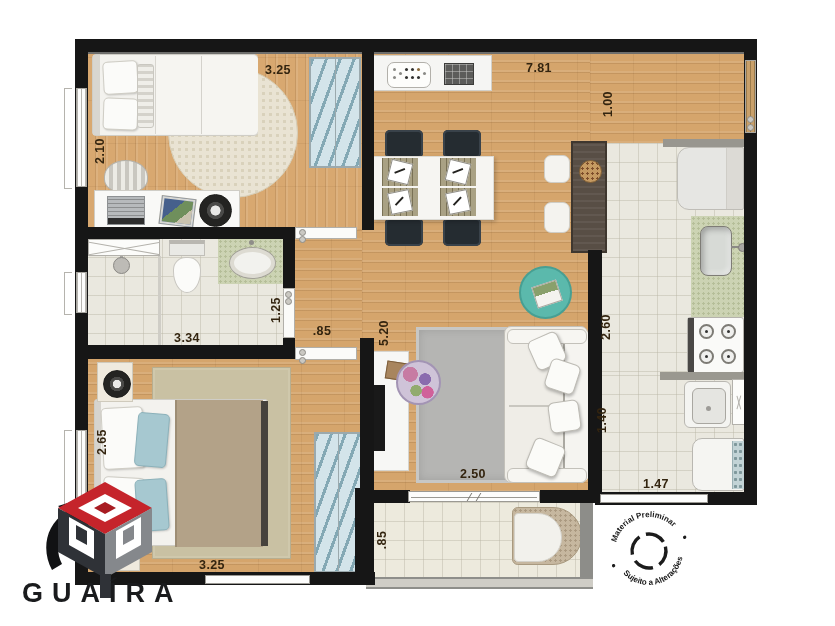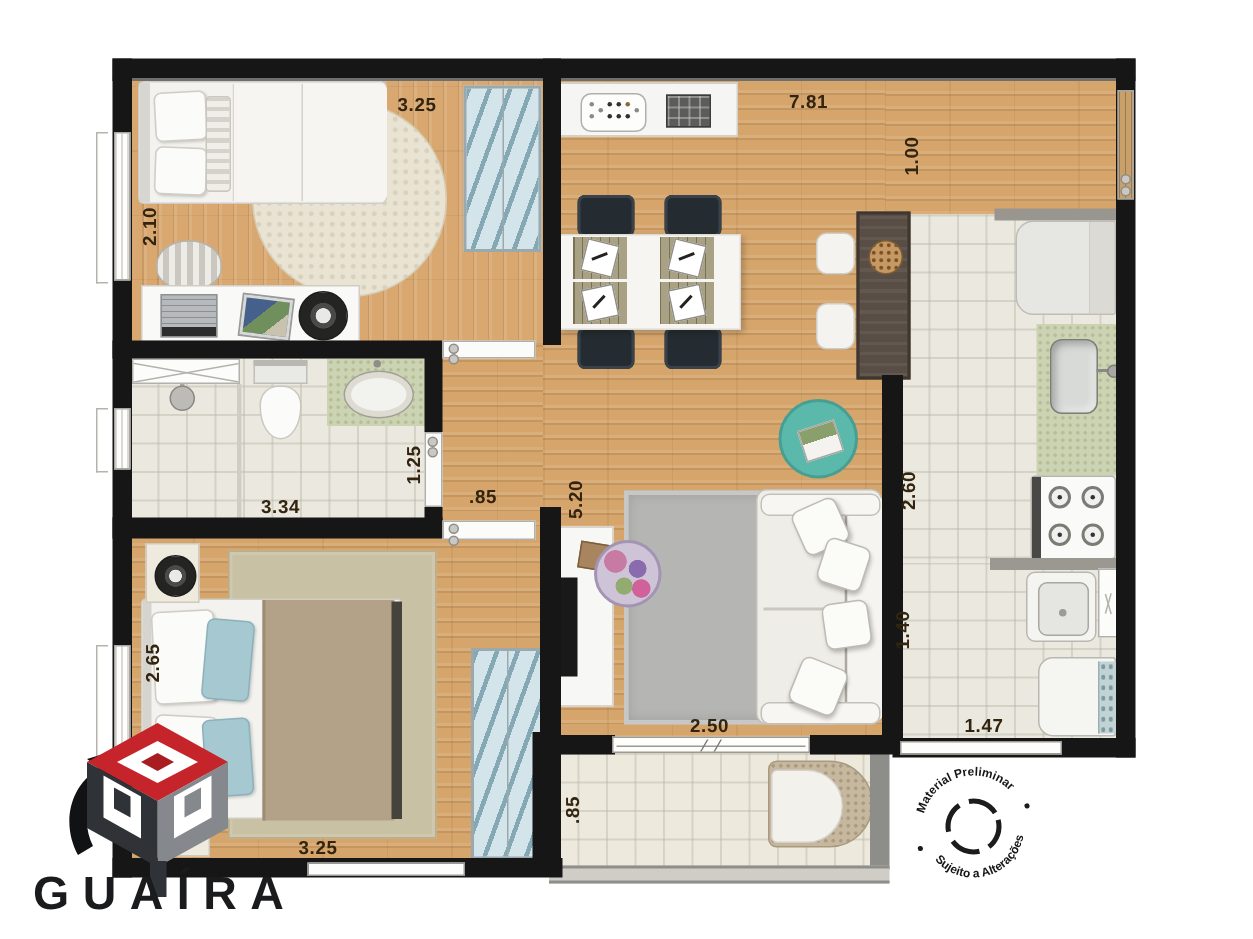--- a/index.html
+++ b/index.html
@@ -41,21 +41,21 @@
     background-image:repeating-linear-gradient(110deg, rgba(118,158,171,0.85) 0 3px, transparent 3px 13px);}
   .wardrobe b{position:absolute;left:50%;top:0;bottom:0;width:1px;background:#9ba9ad;}
   .chair{position:absolute;z-index:4;background:#252c31;border-radius:5px;box-shadow:inset 0 0 0 2px #39424a;}
   .setting{position:absolute;z-index:6;background:#a9a184;
     background-image:repeating-linear-gradient(90deg,rgba(90,82,56,0.6) 0 1px,transparent 1px 6px);}
   .plate{position:absolute;left:7px;top:3px;width:20px;height:20px;background:#fff;border:1px solid #8f8d85;transform:rotate(14deg);}
   .plate i{position:absolute;left:4px;top:8px;width:11px;height:2px;background:#23221f;transform:rotate(-35deg);display:block;}
   .sofapil{position:absolute;background:#fbfbf8;border:1px solid #bdbbb4;border-radius:6px;box-shadow:1px 2px 3px rgba(0,0,0,0.25);}
   .burner{position:absolute;width:15px;height:15px;border-radius:50%;border:2px solid #7d7b75;background:#f0f0ee;box-sizing:border-box;}
   .burner i{position:absolute;left:4px;top:4px;width:3px;height:3px;border-radius:50%;background:#333;display:block;}
-  .logo-text{position:absolute;z-index:60;font-weight:700;font-size:31px;letter-spacing:9px;color:#1a1b1d;
+  .logo-text{position:absolute;z-index:60;font-weight:700;font-size:27px;letter-spacing:9px;color:#1a1b1d;
              font-family:"Liberation Sans",sans-serif;}
   .stamp{position:absolute;z-index:60;transform:rotate(-15deg);}
 </style>
 </head>
 <body>
 
 <div class="stage">
 
   <div class="wood-v" style="left:86px;top:51px;width:279px;height:179px;"></div>
   <div class="wood-h" style="left:288px;top:230px;width:84px;height:130px;"></div>
@@ -201,21 +201,21 @@
   </div>
   <div class="furn" style="left:396px;top:360px;width:45px;height:45px;border-radius:50%;border:2px solid #a394b4;z-index:7;
               background:radial-gradient(circle at 30% 30%,#c77ba3 0 18%,transparent 19%),
                          radial-gradient(circle at 66% 42%,#8a6bae 0 16%,transparent 17%),
                          radial-gradient(circle at 44% 70%,#92ab6e 0 15%,transparent 16%),
                          radial-gradient(circle at 72% 74%,#d0619a 0 14%,transparent 15%),#cfc3d8;"></div>
 
   <div class="dim" style="left:539px;top:68px;">7.81</div>
   <div class="dim v" style="left:608px;top:104px;">1.00</div>
   <div class="dim v" style="left:384px;top:333px;">5.20</div>
-  <div class="dim" style="left:473px;top:484px;">2.50</div>
+  <div class="dim" style="left:473px;top:474px;">2.50</div>
 
   <div class="furn" style="left:663px;top:139px;width:83px;height:8px;background:#98968f;"></div>
   <div class="furn" style="left:677px;top:147px;width:67px;height:63px;background:#e6e6e3;border:1px solid #bfbdb7;border-radius:12px 2px 2px 12px;
               background-image:linear-gradient(90deg,transparent 48px,#cfcdc7 48px 49px,#dcdad5 49px);"></div>
   <div class="furn speckgreen" style="left:691px;top:216px;width:53px;height:101px;">
     <div class="abs" style="left:9px;top:10px;width:30px;height:48px;background:#d7dad6;border:1px solid #7e7c76;border-radius:8px;
                 box-shadow:inset 2px 2px 6px rgba(0,0,0,0.3), inset -2px -2px 5px rgba(255,255,255,0.7);"></div>
     <div class="abs" style="left:40px;top:30px;width:10px;height:2px;background:#8b8985;"></div>
     <div class="abs" style="left:47px;top:27px;width:7px;height:7px;border-radius:50%;background:#a9a7a3;border:1px solid #7e7c78;"></div>
   </div>

